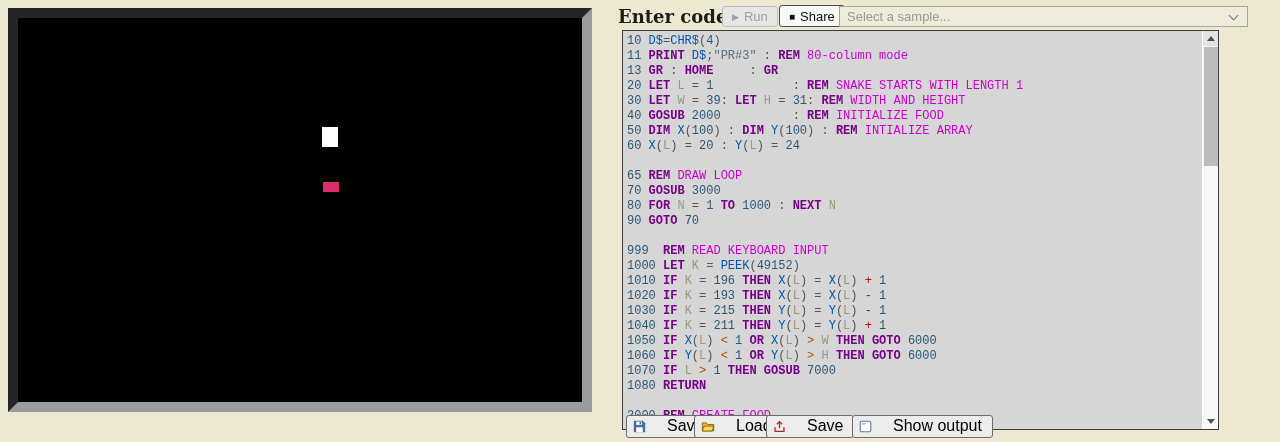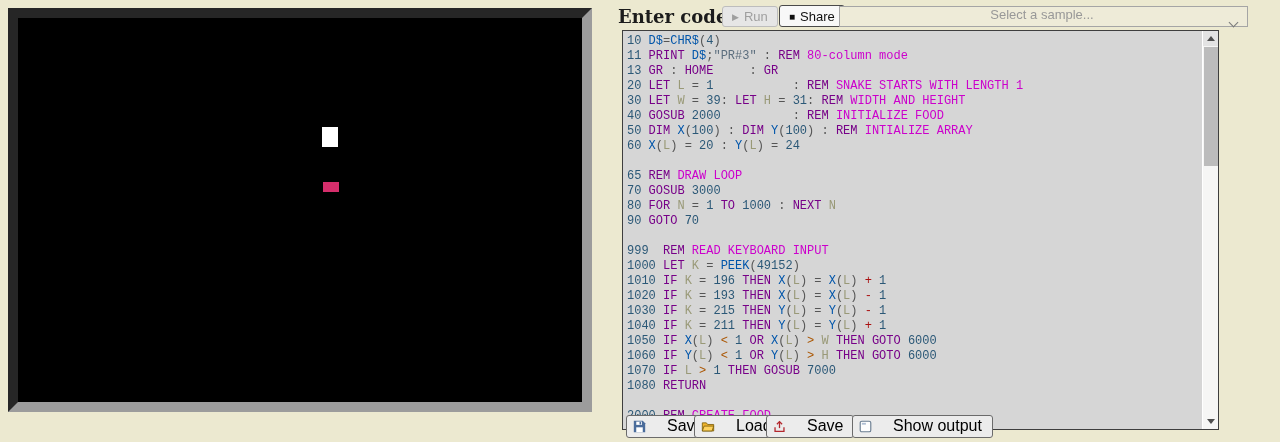--- a/index.html
+++ b/index.html
@@ -29,41 +29,41 @@
   }
   .btn-run { left:722px; top:6px; height:21px; padding:0 9px;
     background:#e6e6e6; border:1px solid #bdbdbd; color:#9f9f9f; }
   .btn-run .ico { font-size:9px; }
   .btn-stop { left:779px; top:5px; height:22px; padding:0 9px;
     background:#f8f8f8; border:1px solid #4a4a4a; color:#101010; }
   .btn-stop .ico { font-size:10px; }
   .select {
     position:absolute; left:839px; top:6px; width:409px; height:21px;
     border:1px solid #a5a5a5; background:#eeebd8; color:#989898;
-    font-size:13px; display:flex; align-items:center; padding:0 10px 0 7px;flex-direction:column;
+    font-size:13px; display:flex; align-items:center; padding:0 10px 0 7px;
   }
   .select .chev {
     margin-left:auto; width:7px; height:7px; margin-top:-3px;
     border-right:1.6px solid #7a7a7a; border-bottom:1.6px solid #7a7a7a;
     transform:rotate(45deg);
   }
   
   .editor {
     position:absolute; left:622px; top:30px; width:597px; height:400px;
     border:1px solid #3e3e3e; background:var(--editor_bg);
   }
   .code {
     position:absolute; left:0; top:0; right:16px; bottom:0;
     padding:3px 0 0 4px; overflow:hidden;
     font-family:"Liberation Mono", monospace; font-size:12px; line-height:15px;
     white-space:pre; color:var(--tok_op);
   }
   .line { height:15px; }
   .tk-num { color:var(--tok_number); }
-  .tk-kw  { color:var(--tok_keyword); }
+  .tk-kw  { color:var(--tok_keyword);font-weight:bold; }
   .tk-fn  { color:var(--tok_function); }
   .tk-var { color:var(--tok_variable); }
   .tk-str { color:var(--tok_string); }
   .tk-com { color:var(--tok_comment); }
   .tk-op, .tk-t { color:var(--tok_op); }
   .tk-pm  { color:var(--tok_plus); }
   .tk-cmp { color:var(--tok_compare); }
   .vscroll {
     position:absolute; right:0; top:0; bottom:0; width:16px; background:#f6f6f5;
     border-left:1px solid #ffffff;

